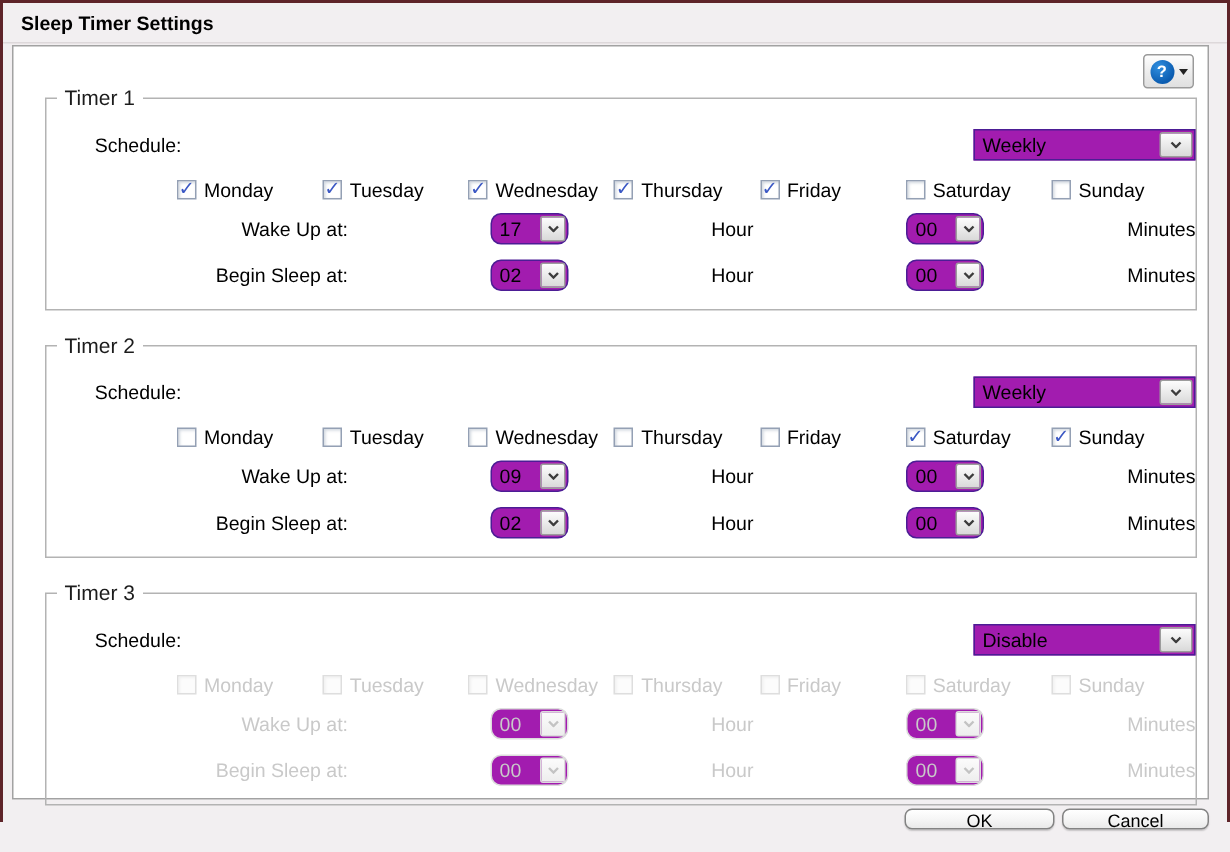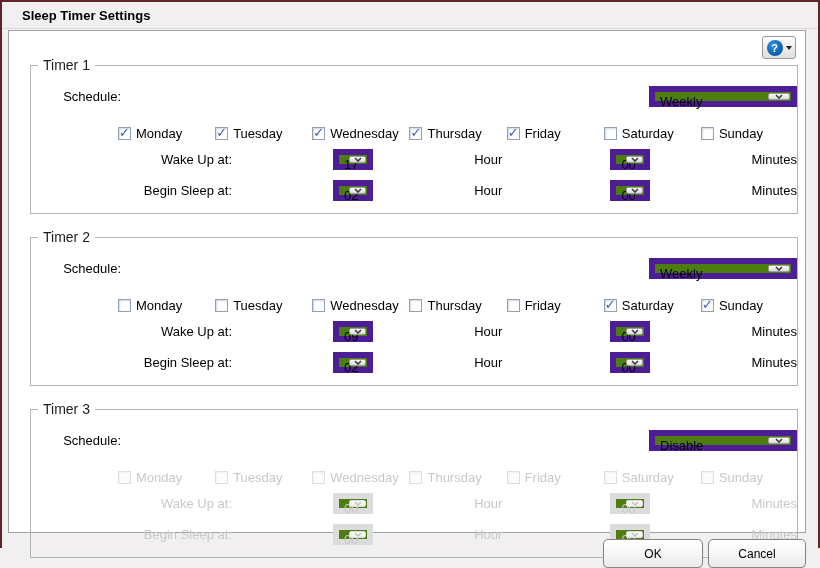--- a/index.html
+++ b/index.html
@@ -10,21 +10,21 @@
     font-size:13px;color:#000;
   }
   
   .frame-top{position:absolute;left:0;top:0;width:820px;height:2px;background:#5e2429;}
   .frame-left{position:absolute;left:0;top:0;width:2px;height:548px;background:#5e2429;}
   .frame-right{position:absolute;right:0;top:0;width:2px;height:548px;background:#5e2429;}
 
   .titlebar{
     position:absolute;left:2px;top:2px;width:816px;height:27px;
     background:#f2eff1;border-bottom:1px solid #ddd8da;
-    font-weight:bold;font-size:13px;line-height:27px;padding-left:20px;
+    font-weight:bold;font-size:13px;line-height:27px;padding-left:12px;
     box-sizing:border-box;color:#000;
   }
 
   .panel{
     position:absolute;left:8px;top:30px;width:796px;height:501px;
     background:#ffffff;border:1px solid #a2a2a2;box-sizing:content-box;
   }
 
   
   .help-btn{
@@ -44,34 +44,34 @@
 
   fieldset.timer{
     margin:26px 4px 15px 21px;width:768px;box-sizing:border-box;
     border:1px solid #b3b3b3;padding:0 0 12px 0;
   }
   fieldset.timer + fieldset.timer{margin-top:0;}
   legend{font-size:14px;color:#1c1c1c;padding:0 5px;margin-left:7px;}
 
   .row{display:flex;align-items:center;justify-content:space-between;}
   .schedule-row{margin-top:13px;}
-  .days-row{margin-top:19px;padding-left:87px;}
+  .days-row{margin-top:12px;padding-left:87px;}
   .time-row.wake{margin-top:8px;}
   .time-row.sleep{margin-top:10px;}
 
   .lbl{display:inline-block;text-align:right;}
   .sched-lbl{width:90px;margin-right:6px;}
   .time-lbl{width:201px;margin-right:7px;}
   .unit-hour{margin:0 14px 0 7px;}
   .unit-min{margin-left:7px;}
 
   
-  .select{position:relative;height:21px;background:#4d7c0f;border:6px solid #4c1d95;box-sizing:border-box;}
+  .select{position:relative;height:21px;background:#a21caf;border:1px solid #4c1d95;box-sizing:border-box;}
   .sel-schedule{width:148px;}
-  .sel-small{width:40px;}
+  .sel-small{width:52px;border-radius:7px;}
   .sel-text{position:absolute;left:5px;top:1px;line-height:18px;white-space:nowrap;}
   .sel-btn{
     position:absolute;top:1px;bottom:1px;right:1px;width:20px;
     border:1px solid #9c9c9c;border-radius:2px;
     background:linear-gradient(#fdfdfd,#d9d9d9);
     display:flex;align-items:center;justify-content:center;color:#3c3c3c;
   }
   .sel-small .sel-btn{width:15px;}
 
   
@@ -92,21 +92,21 @@
   .timer.disabled .time-row .unit-hour,
   .timer.disabled .time-row .unit-min{color:#c9c9c9;}
   .timer.disabled .days-row .cb{border-color:#dedede;box-shadow:inset 1px 1px 2px rgba(0,0,0,.05);background:#fcfcfc;}
   .timer.disabled .time-row .select{border-color:#dcdcdc;color:#c9c9c9;}
   .timer.disabled .time-row .sel-text{color:#c9c9c9;}
   .timer.disabled .time-row .sel-btn{border-color:#dcdcdc;background:linear-gradient(#fbfbfb,#eeeeee);color:#c3c3c3;}
 
   
   .btn-row{position:absolute;top:539px;right:14px;display:flex;gap:5px;}
   .dlg-btn{
-    height:29px;border:1px solid #838383;border-radius:5px;
+    height:14px;border:1px solid #838383;border-radius:5px;
     background:linear-gradient(#ffffff,#f5f5f5 55%,#e9e9e9);
     box-shadow:0 1px 1px rgba(0,0,0,.18);
     font-family:inherit;font-size:12px;color:#000;cursor:pointer;padding:0;
   }
   .dlg-ok{width:100px;}
   .dlg-cancel{width:98px;}
 </style>
 </head>
 <body>
 

